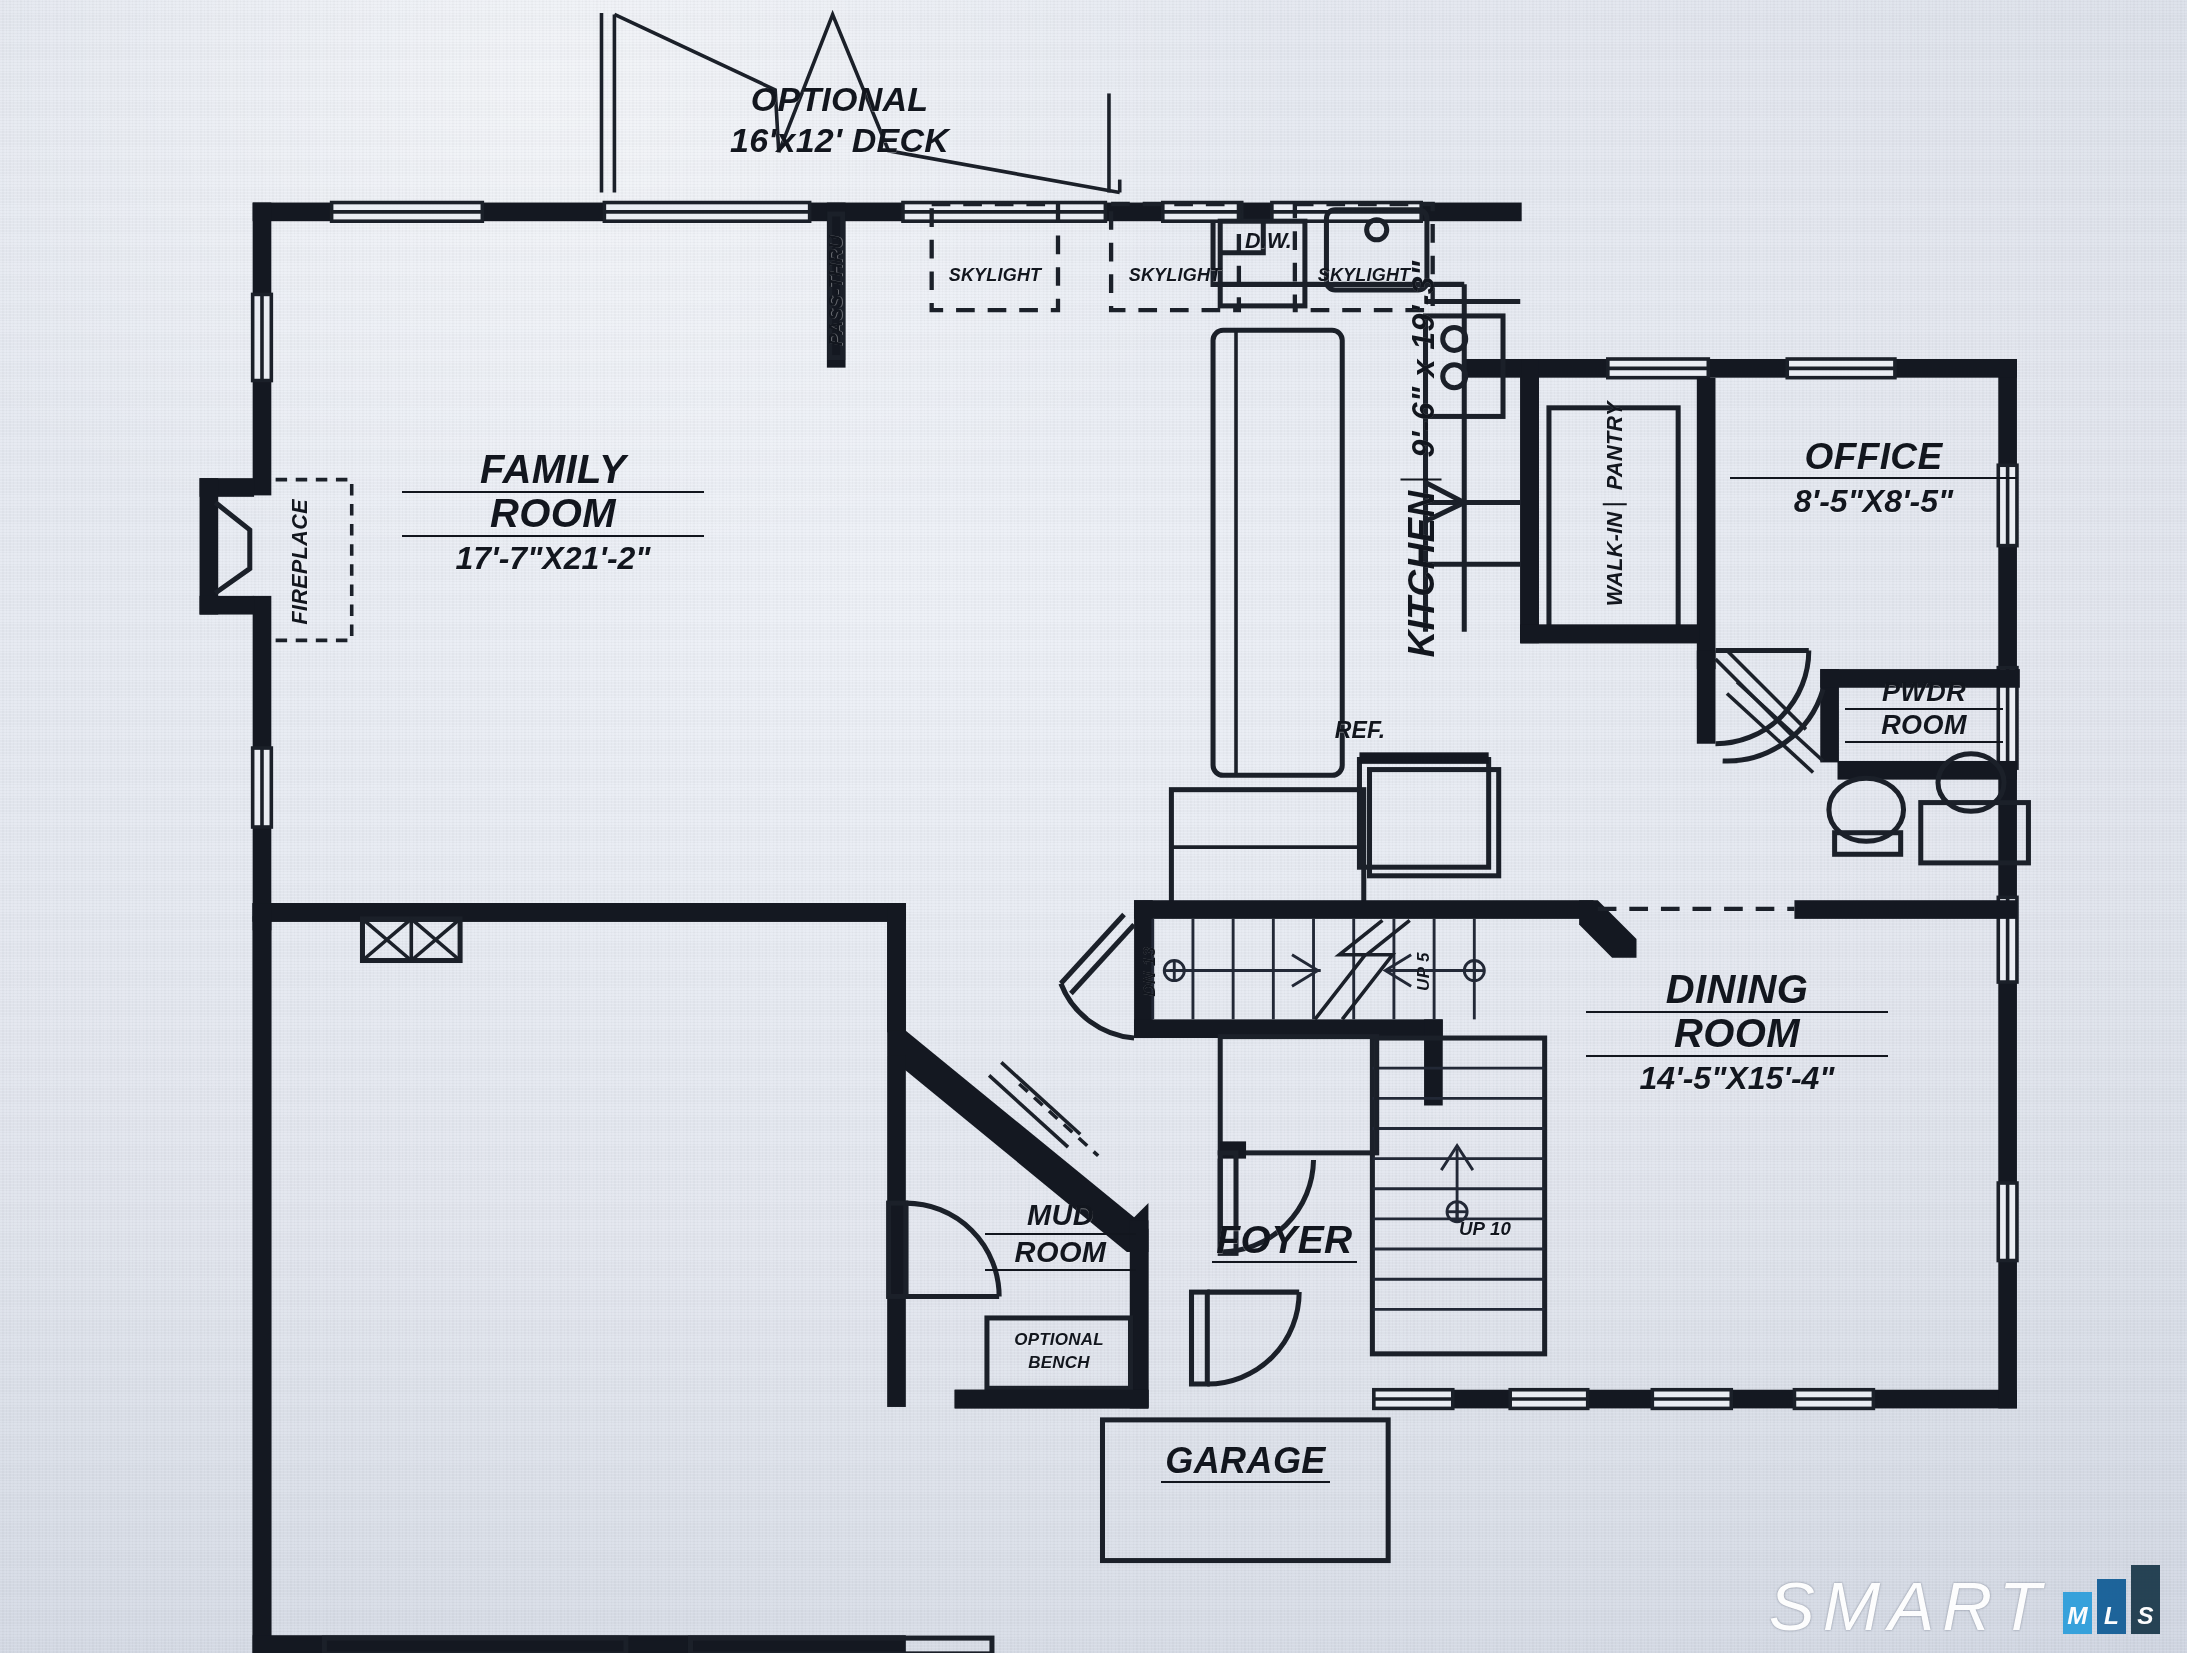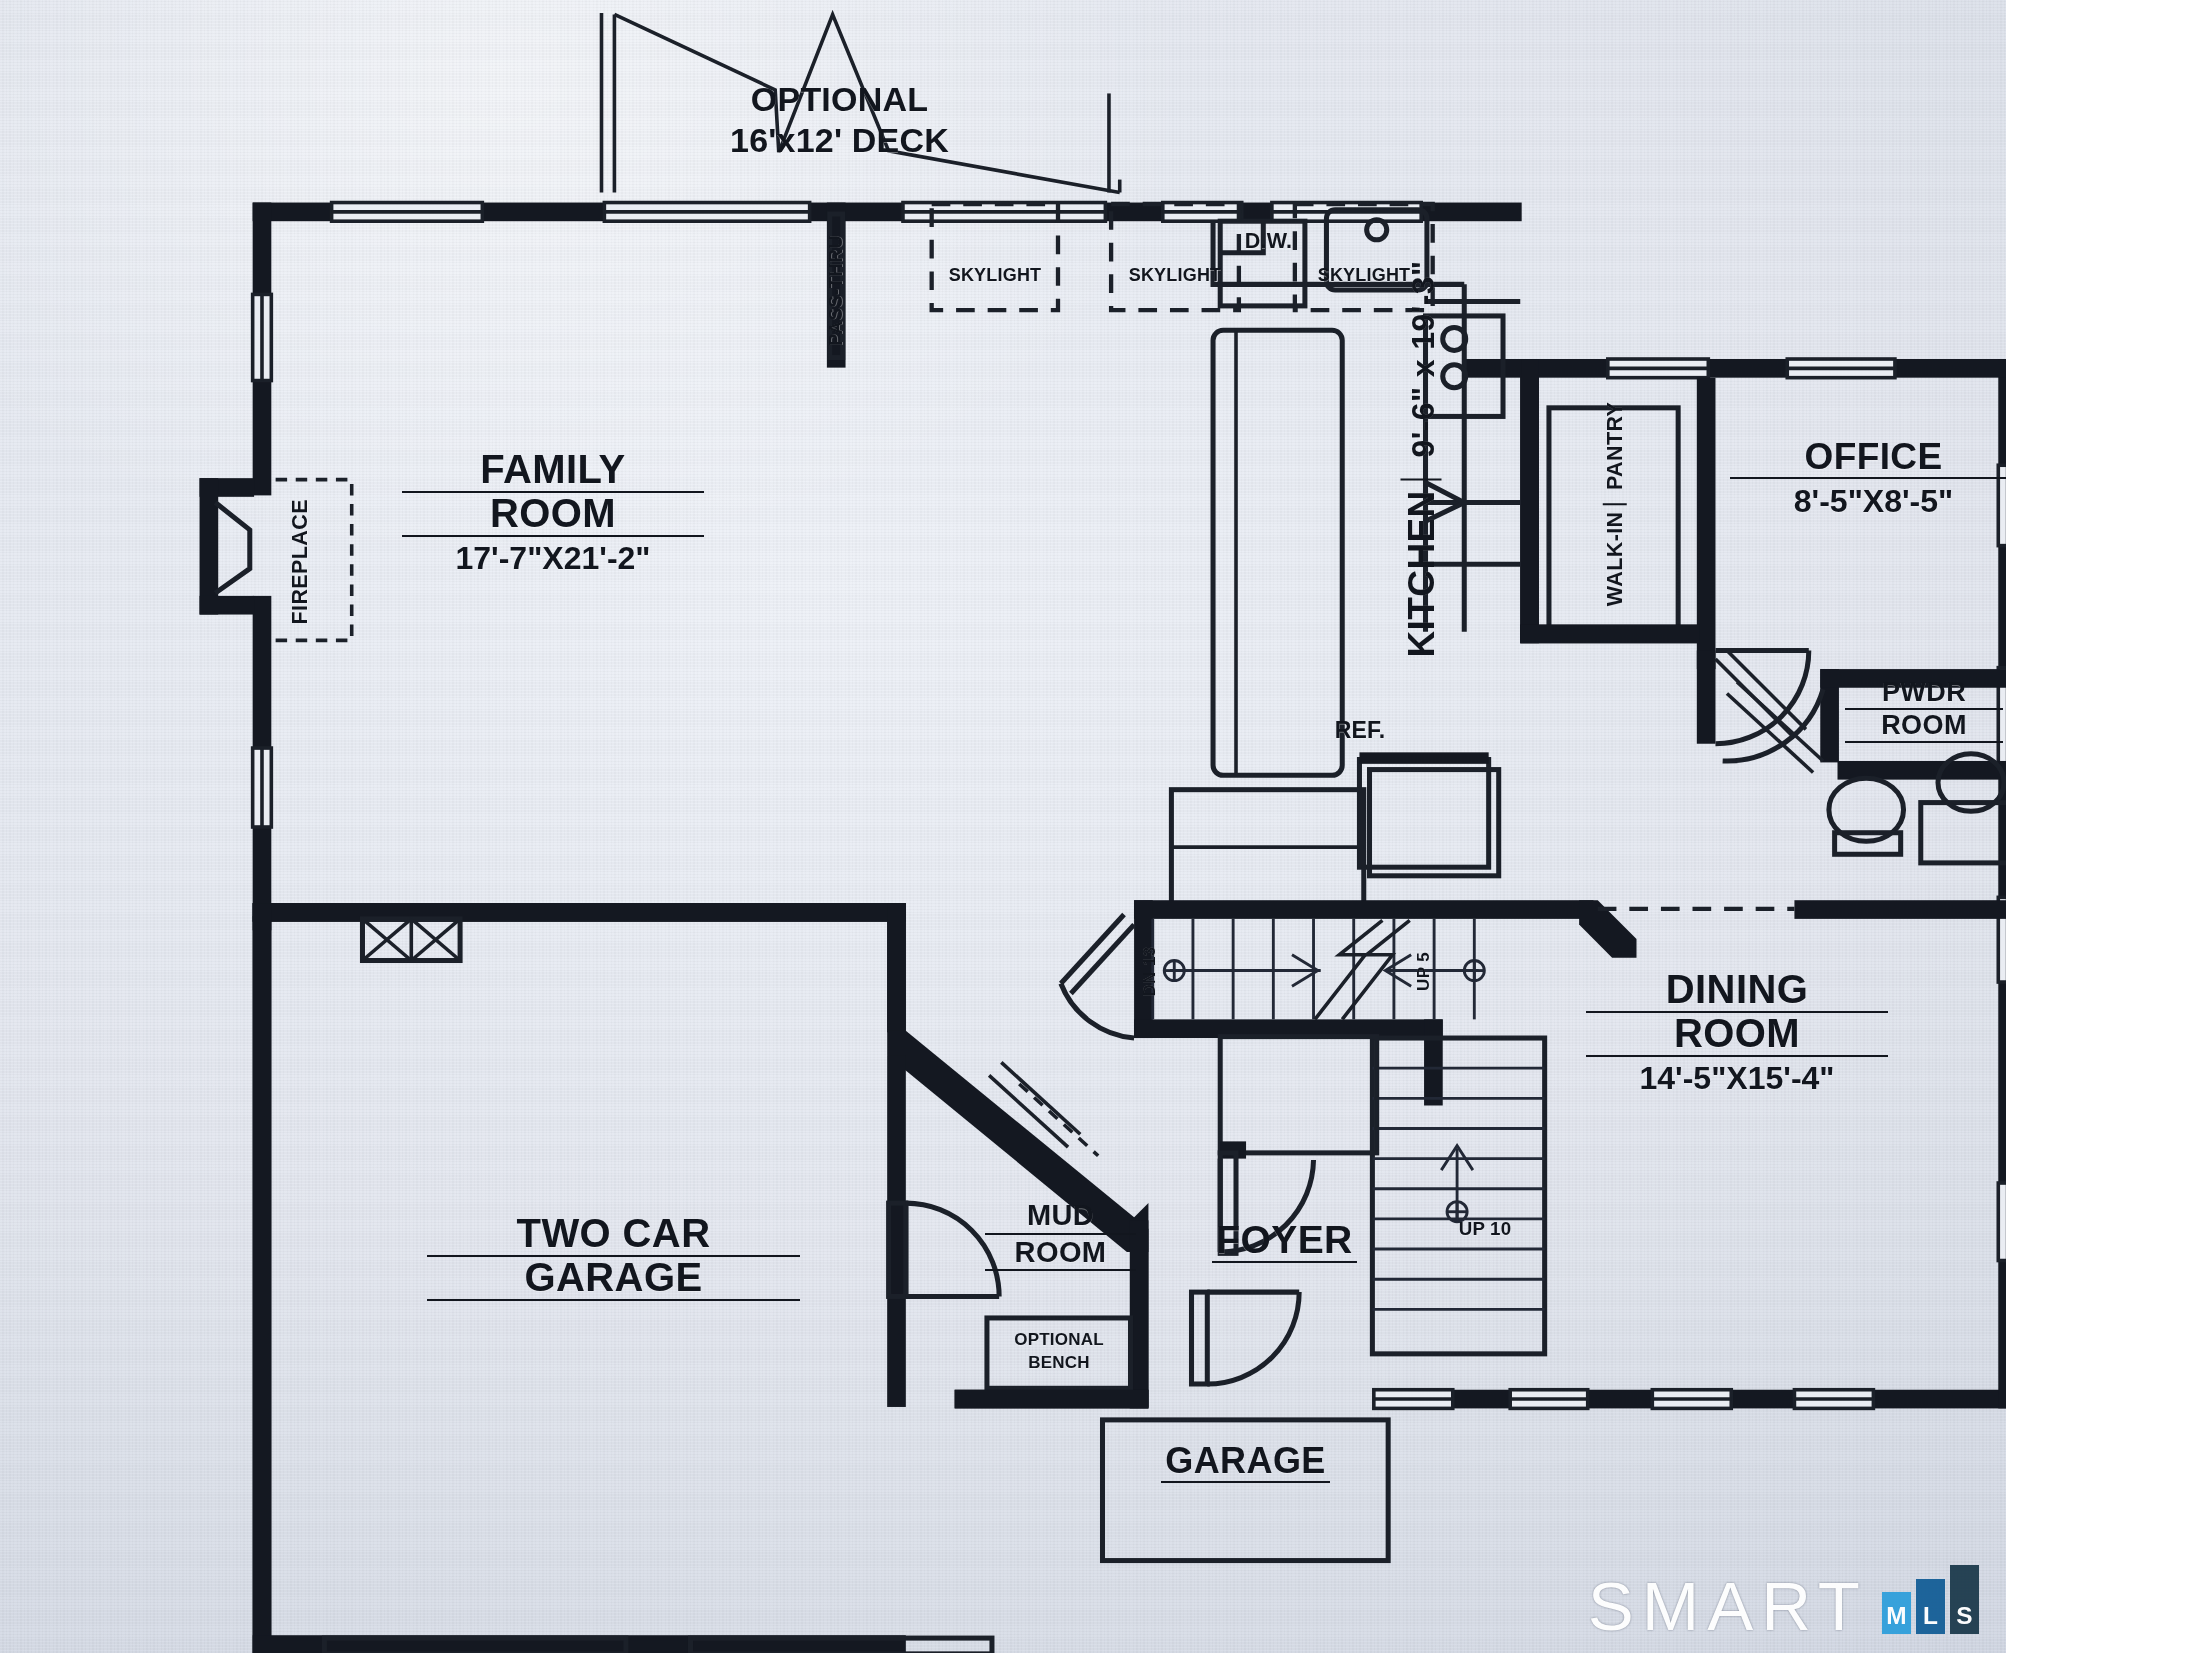--- a/index.html
+++ b/index.html
@@ -2,25 +2,26 @@
 <html style="font-size:11.5px"><head>
 <meta charset="utf-8">
 <style>
   html, body {
     margin: 0;
     padding: 0;
     background: #ffffff;
   }
   #stage {
     position: relative;
-    width: 2006px;
+    width: 2187px;
     height: 1654px;
     overflow: hidden;
     background: #dfe3ec;
     font-family: "Liberation Sans", sans-serif;
+    font-style: italic;
   }
   
   #paper {
     position: absolute;
     inset: 0;
     background:
       radial-gradient(ellipse 120% 90% at 40% 35%, #eef1f7 0%, #e3e7ef 45%, #d6dbe6 78%, #ccd2de 100%);
   }
   #paper::after {
     content: "";
@@ -514,24 +515,20 @@
 
     <div class="lbl tiny2" style="left:987px; top:1329px; width:144px; line-height:1.35; font-size:17px;">
       <span>OPTIONAL</span><br>
       <span>BENCH</span>
     </div>
 
     <div class="lbl one-line" style="left:1184px; top:1220px; width:201px; font-size:39px;">
       <span class="ln1" style="display:inline-block; padding:0 4.3px 2.2px;">FOYER</span>
     </div>
 
-    <div class="lbl room-name" style="left:427px; top:1213px; width:373px;">
-      <span class="ln1">TWO CAR</span>
-      <span class="ln2">GARAGE</span>
-    </div>
 
     <div class="lbl one-line" style="left:1120px; top:1443px; width:251px; font-size:36px;">
       <span class="ln1" style="display:inline-block; padding:0 4.3px 2.2px;">GARAGE</span>
     </div>
 
     <div style="position:absolute; left:790px; top:215px; width:93px; height:151px;">
       <div class="lbl rot90" style="left:-29px; top:66px; width:151px; font-size:18.7px;">PASS-THRU</div>
     </div>
 
     <div style="position:absolute; left:258px; top:481px; width:86px; height:158px;">

